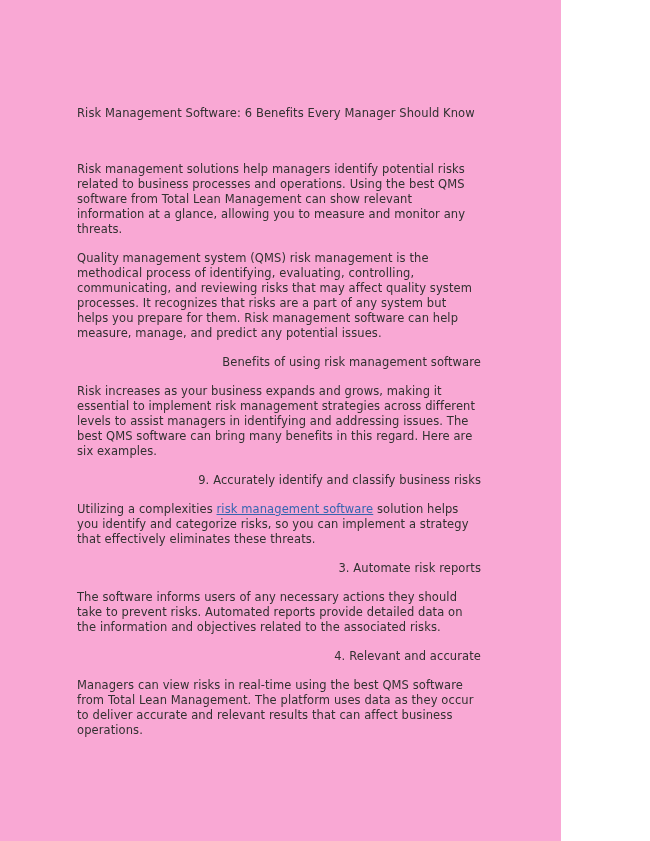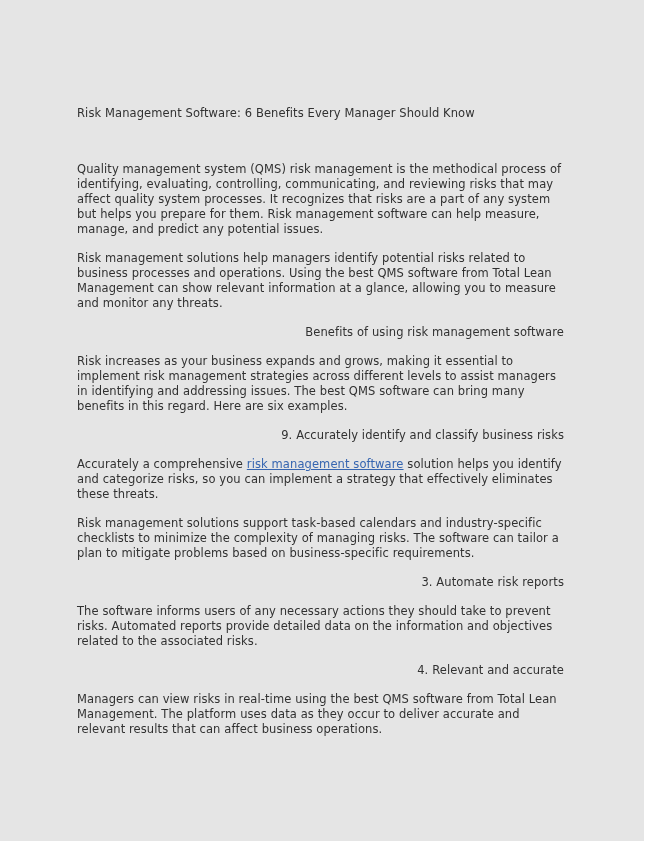--- a/index.html
+++ b/index.html
@@ -2,23 +2,23 @@
 <html><head>
 <meta charset="utf-8">
 <style>
   html, body {
     margin: 0;
     padding: 0;
     background: #ffffff;
   }
   .page {
     position: relative;
-    width: 644px;
+    width: 561px;
     height: 841px;
-    background: #e5e5e5;
+    background: #f9a8d4;
     box-sizing: border-box;
     padding: 106px 80px 0 77px;
     font-family: "DejaVu Sans", "Liberation Sans", sans-serif;
     font-size: 11.5px;
     line-height: 15px;
     color: #313131;
     letter-spacing: 0.1px;
   }
   .doc-title {
     font-size: 11.5px;
@@ -40,34 +40,33 @@
     text-align: center;
   }
 </style>
 </head>
 <body>
 
 <div class="page">
 
   <h1 class="doc-title">Risk Management Software: 6 Benefits Every Manager Should Know</h1>
 
+  <p>Risk management solutions help managers identify potential risks related to business processes and operations. Using the best QMS software from Total Lean Management can show relevant information at a glance, allowing you to measure and monitor any threats.</p>
+
   <p>Quality management system (QMS) risk management is the methodical process of identifying, evaluating, controlling, communicating, and reviewing risks that may affect quality system processes. It recognizes that risks are a part of any system but helps you prepare for them. Risk management software can help measure, manage, and predict any potential issues.</p>
-
-  <p>Risk management solutions help managers identify potential risks related to business processes and operations. Using the best QMS software from Total Lean Management can show relevant information at a glance, allowing you to measure and monitor any threats.</p>
 
   <p class="heading">Benefits of using risk management software</p>
 
   <p>Risk increases as your business expands and grows, making it essential to implement risk management strategies across different levels to assist managers in identifying and addressing issues. The best QMS software can bring many benefits in this regard. Here are six examples.</p>
 
   <p class="heading">9. Accurately identify and classify business risks</p>
 
-  <p><span>Accurately a comprehensive </span><a href="#" class="doc-link">risk management software</a><span> solution helps you identify and categorize risks, so you can implement a strategy that effectively eliminates these threats.</span></p>
+  <p><span>Utilizing a complexities </span><a href="#" class="doc-link">risk management software</a><span> solution helps you identify and categorize risks, so you can implement a strategy that effectively eliminates these threats.</span></p>
 
 
-  <p>Risk management solutions support task-based calendars and industry-specific checklists to minimize the complexity of managing risks. The software can tailor a plan to mitigate problems based on business-specific requirements.</p>
 
   <p class="heading">3. Automate risk reports</p>
 
   <p>The software informs users of any necessary actions they should take to prevent risks. Automated reports provide detailed data on the information and objectives related to the associated risks.</p>
 
   <p class="heading">4. Relevant and accurate</p>
 
   <p>Managers can view risks in real-time using the best QMS software from Total Lean Management. The platform uses data as they occur to deliver accurate and relevant results that can affect business operations.</p>
 
 </div>

